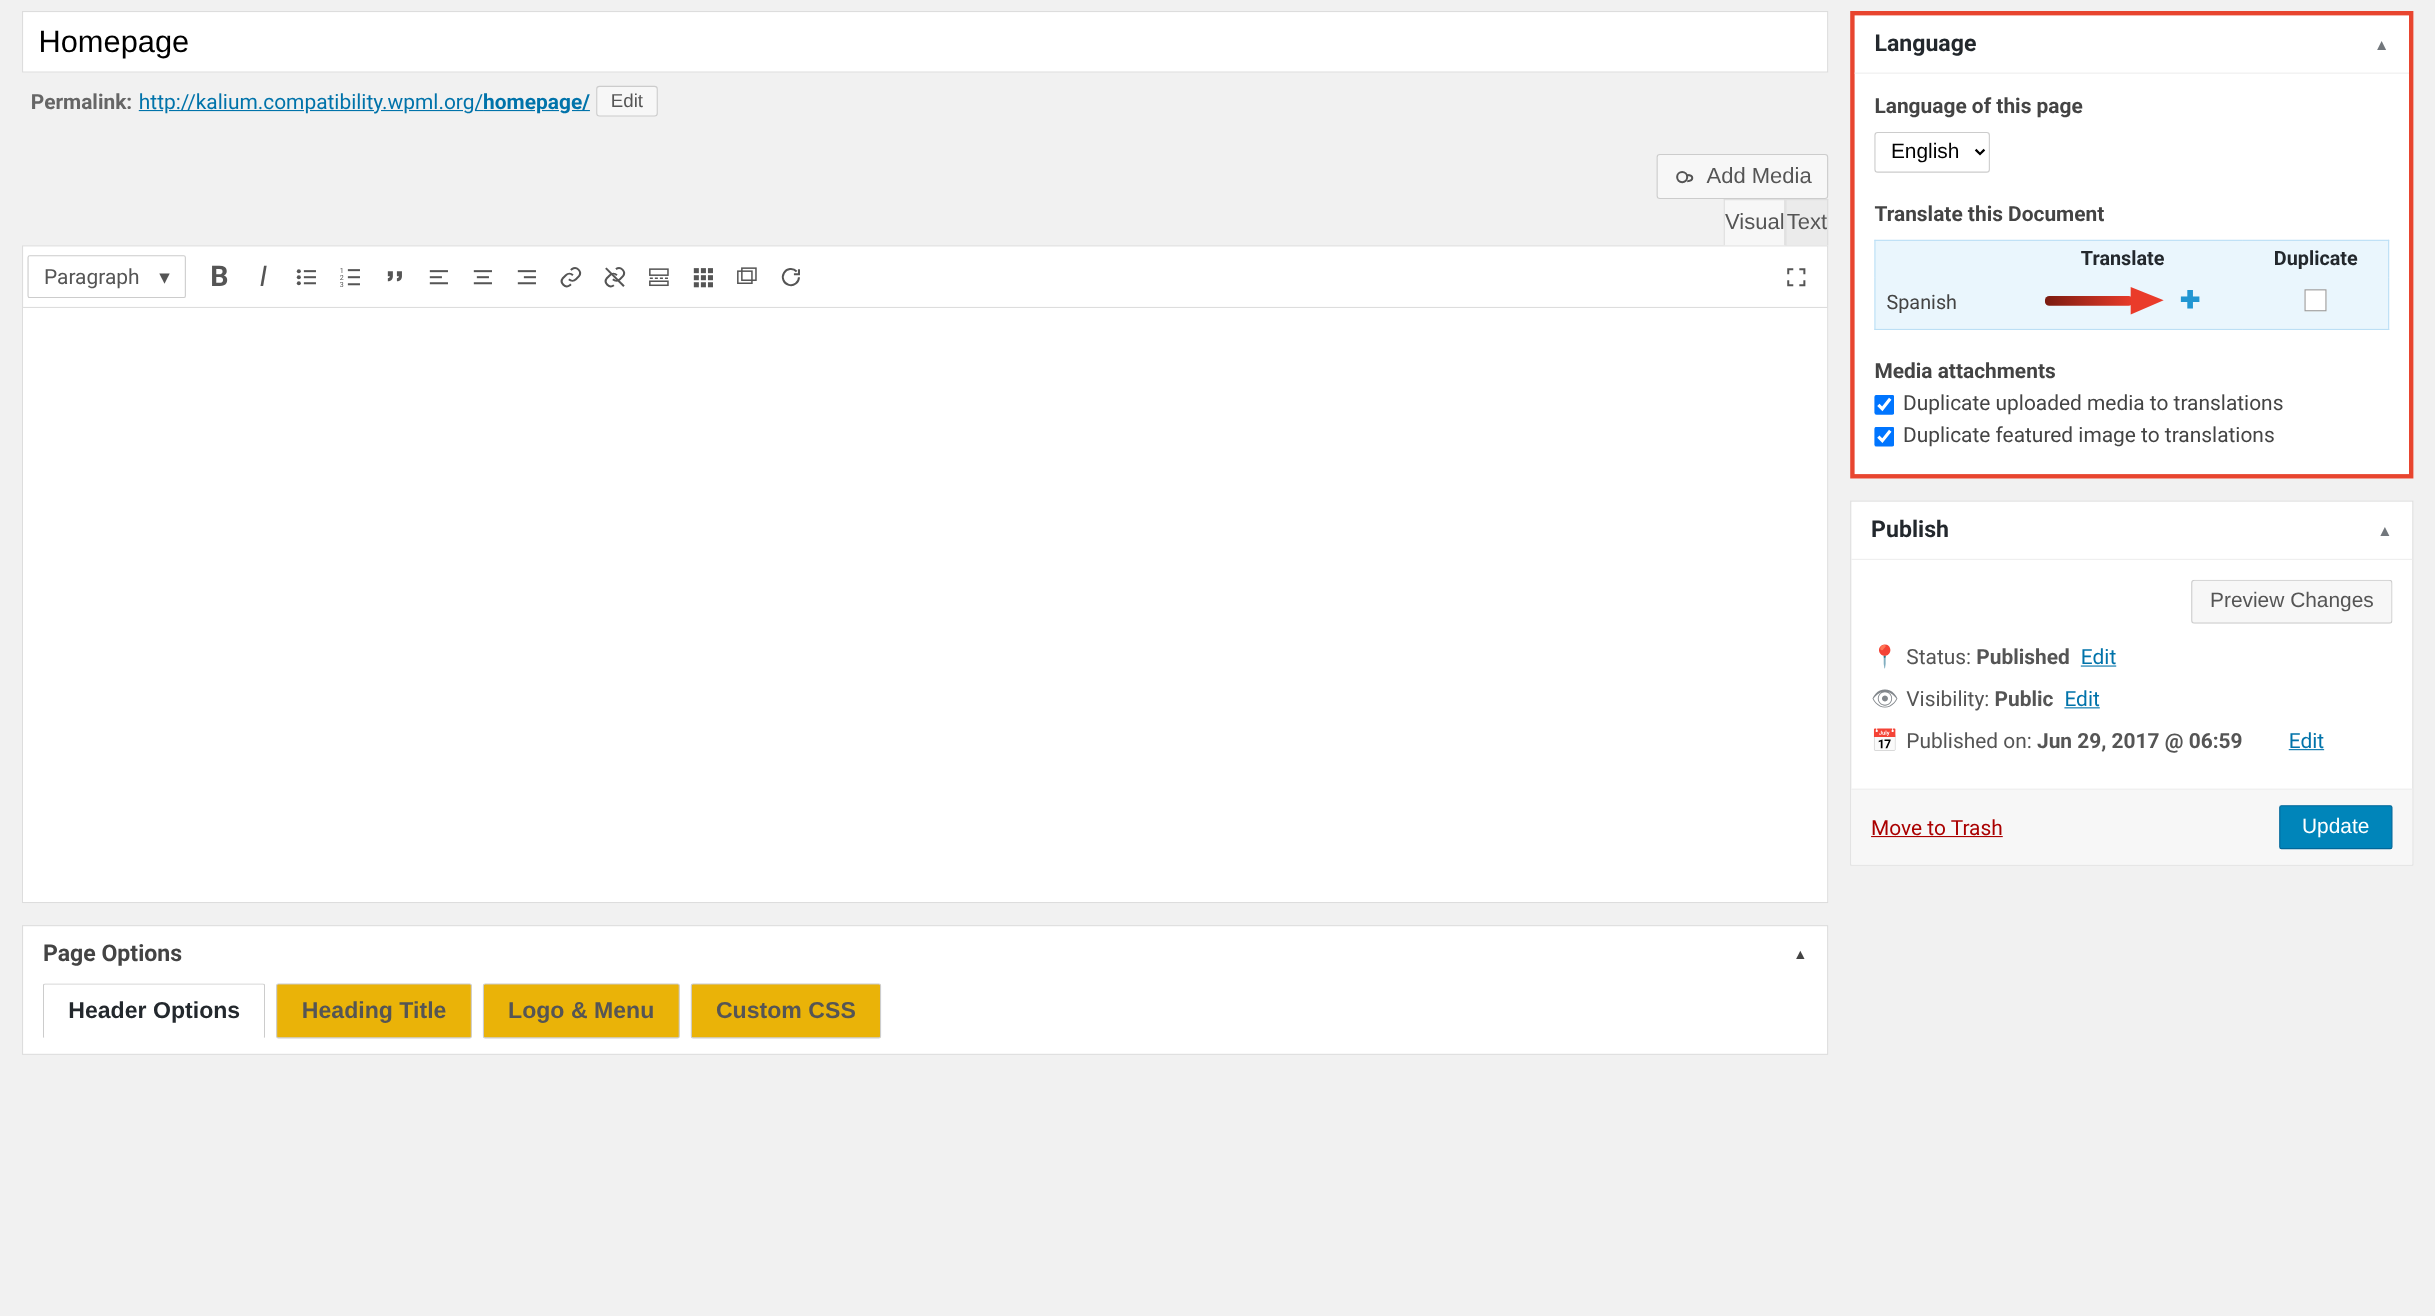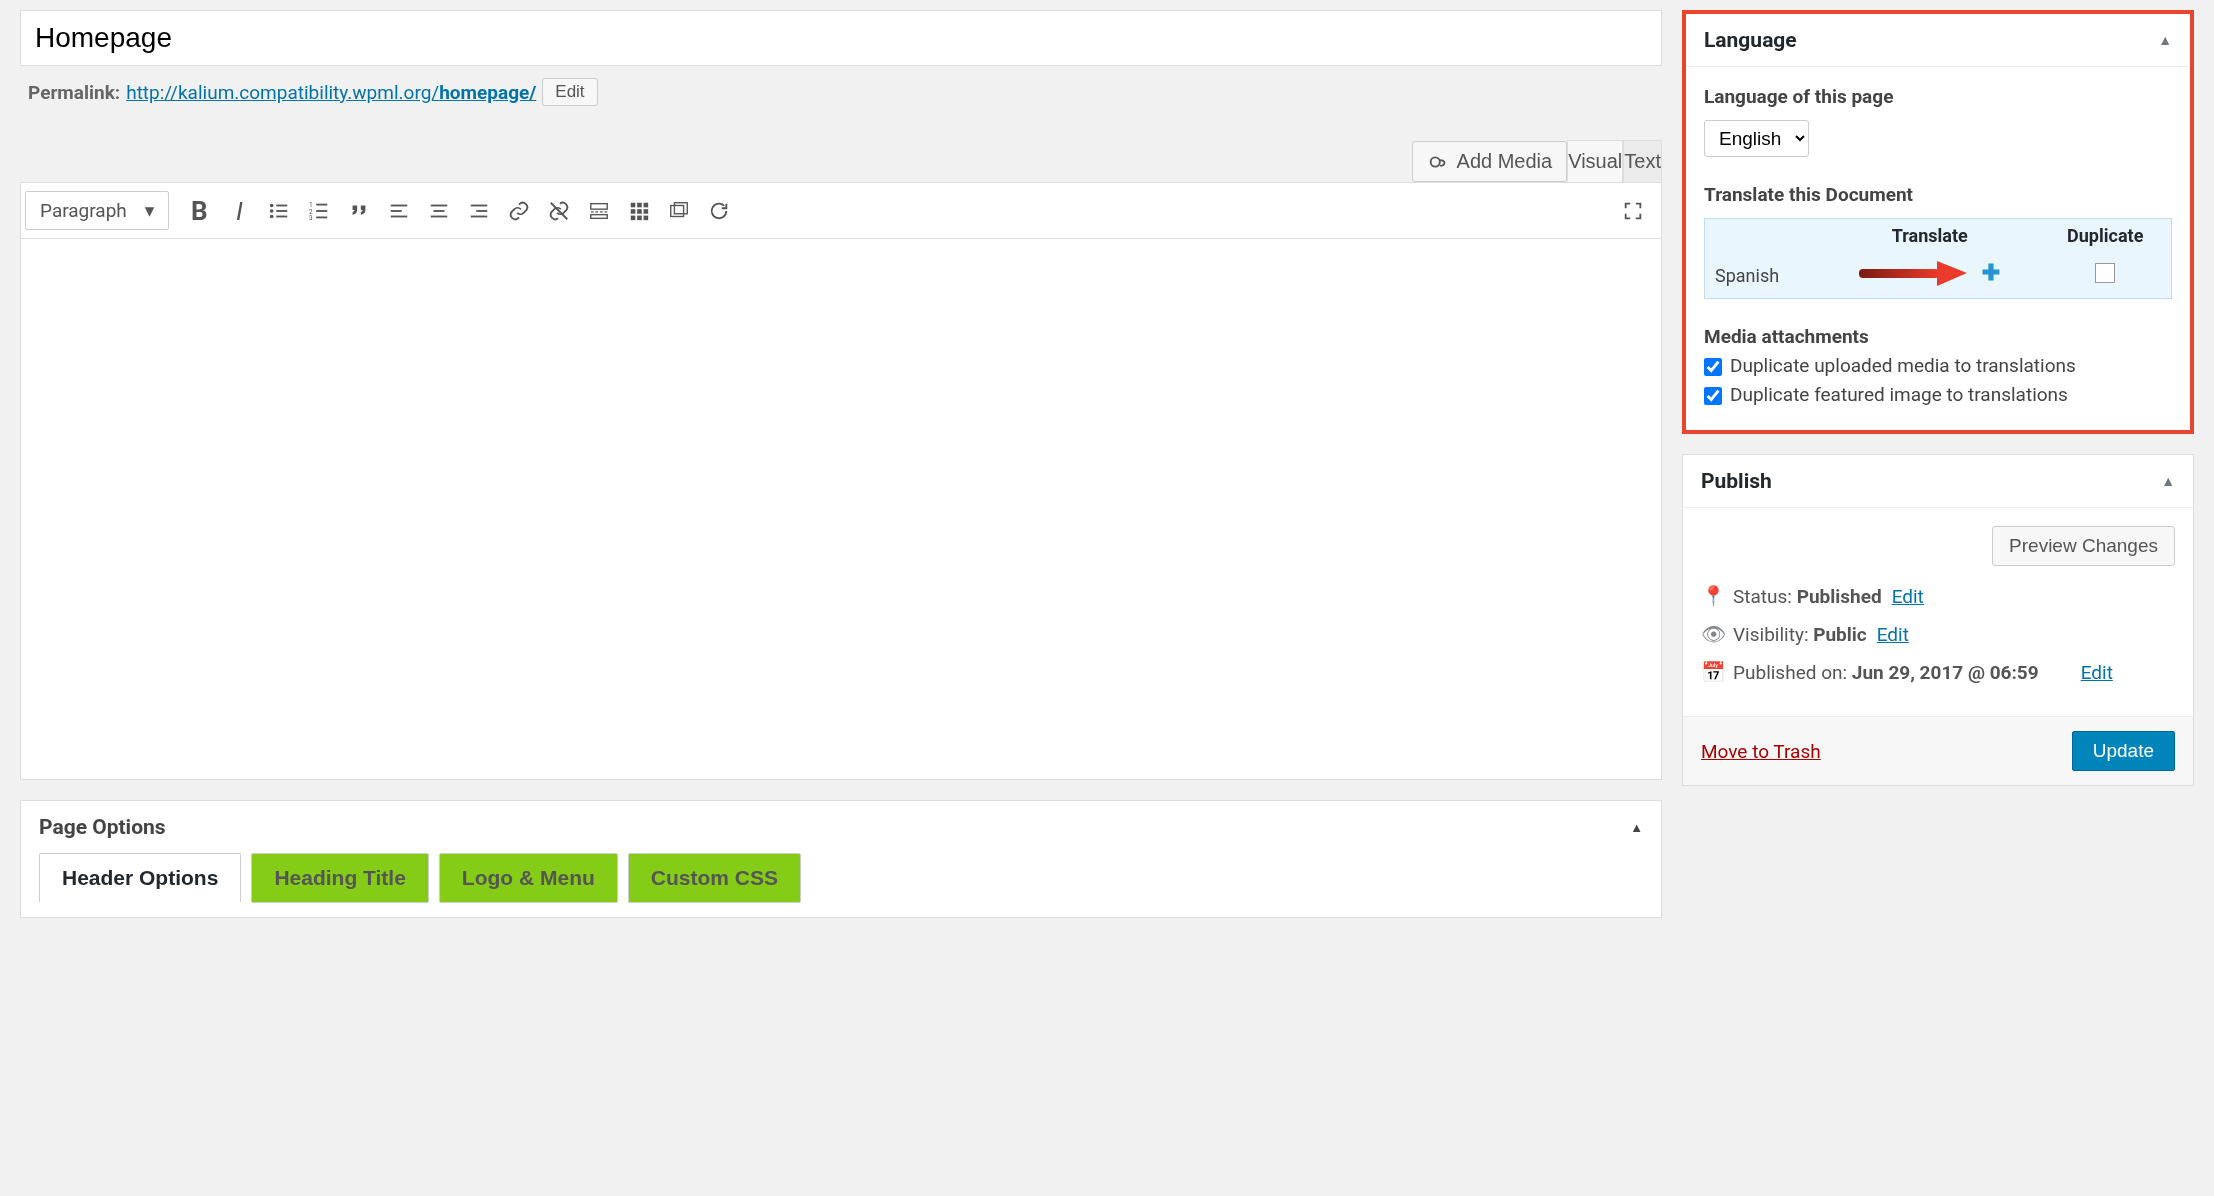--- a/index.html
+++ b/index.html
@@ -8,21 +8,21 @@
 .main { flex: 1; min-width: 0; }
 .sidebar { width: 512px; flex-shrink: 0; }
 .title-input { width: 100%; padding: 8px 14px; font-size: 28px; height: 56px; border: 1px solid #ddd; background: #fff; margin-bottom: 8px; }
 .permalink { padding: 4px 8px 0 8px; font-size: 19px; color: #666; display: flex; align-items: center; gap: 6px; }
 .permalink a { color: #0073aa; text-decoration: underline; }
 .permalink strong { font-weight: 700; }
 .btn, .btn-edit { background: #f7f7f7; border: 1px solid #ccc; border-radius: 3px; padding: 3px 12px; font-size: 17px; cursor: pointer; color: #555; }
 .editor-bar { display: inline-flex; margin-top: 16px; border-radius: 4px; overflow: hidden; }
 .editor-bar-icon { background: #0f3a6e; padding: 8px 14px; display: flex; align-items: center; }
 .editor-bar-btn { background: #0f3a6e; color: #fff; border: none; border-left: 1px solid rgba(255,255,255,0.2); padding: 12px 18px; font-size: 18px; font-weight: 600; letter-spacing: .5px; cursor: pointer; }
-.media-row { margin-top: 34px; display: flex; justify-content: flex-end; align-items: flex-end; }
+.media-row { margin-top: 34px; display: flex; justify-content: flex-start; align-items: flex-end; flex-direction: column; }
 .btn-media { background: #f7f7f7; border: 1px solid #ccc; border-radius: 3px; padding: 8px 14px; font-size: 20px; color: #555; display: inline-flex; align-items: center; gap: 8px; cursor: pointer; }
 .tab-pair { display: flex; }
 .tab-pair button { border: 1px solid #ddd; border-bottom: none; padding: 9px 0; font-size: 20px; background: #f7f7f7; color: #555; cursor: pointer; }
 .tab-pair button.active { background: #ebebeb; color: #555; }
 .editor-box { background: #fff; border: 1px solid #ddd; }
 .toolbar { display: flex; align-items: center; padding: 4px 8px 4px 4px; border-bottom: 1px solid #ddd; height: 56px; }
 .paragraph-select { border: 1px solid #ccc; background: #fff; padding: 7px 14px; font-size: 19px; color: #555; display: flex; align-items: center; gap: 18px; cursor: pointer; border-radius: 2px; margin-right: 10px; }
 .toolbar-btn { width: 40px; height: 40px; display: flex; align-items: center; justify-content: center; cursor: pointer; color: #555; font-size: 26px; }
 .toolbar-spacer { flex: 1; }
 .editor-canvas { min-height: 540px; background: #fff; }
@@ -50,21 +50,21 @@
 .publish-body .icon { color: #82878c; width: 22px; text-align: center; font-size: 20px; }
 .publish-body a.edit { color: #0073aa; text-decoration: underline; font-size: 19px; }
 .publish-footer { display: flex; justify-content: space-between; align-items: center; padding: 14px 18px; border-top: 1px solid #eee; background: #f7f7f7; }
 .trash-link { color: #a00; text-decoration: underline; font-size: 19px; }
 .btn-primary { background: #0085ba; border: 1px solid #006799; color: #fff; border-radius: 2px; padding: 8px 20px; font-size: 19px; cursor: pointer; }
 .btn-secondary { background: #f7f7f7; border: 1px solid #ccc; color: #555; border-radius: 3px; padding: 8px 16px; font-size: 19px; cursor: pointer; float: right; }
 .page-options { background: #fff; border: 1px solid #ddd; margin-top: 20px; }
 .page-options-header { display: flex; justify-content: space-between; align-items: center; padding: 14px 18px; }
 .page-options-header h2 { font-size: 21px; font-weight: 700; }
 .tabs { display: flex; gap: 10px; padding: 0 18px 14px 18px; }
-.tabs button { border: 1px solid #ccc; background: #84cc16; padding: 12px 22px; font-size: 21px; color: #555; cursor: pointer; border-radius: 2px; font-weight: 600; }
+.tabs button { border: 1px solid #ccc; background: #eab308; padding: 12px 22px; font-size: 21px; color: #555; cursor: pointer; border-radius: 2px; font-weight: 600; }
 .tabs button.active { background: #fff; color: #23282d; border-bottom: 1px solid #fff; }
 svg.icon16 { width: 22px; height: 22px; fill: #555; }
 .lang-section-label { font-weight:700; font-size:19px; margin-bottom:12px; }
 </style>
 </head>
 <body>
 
 <div class="wrap">
   <div class="main">
     <input class="title-input" type="text" value="Homepage" style="">

